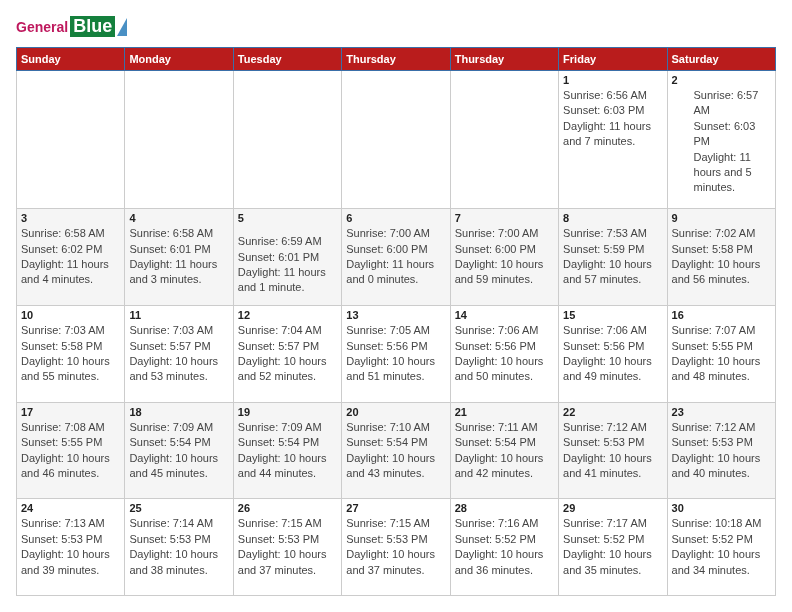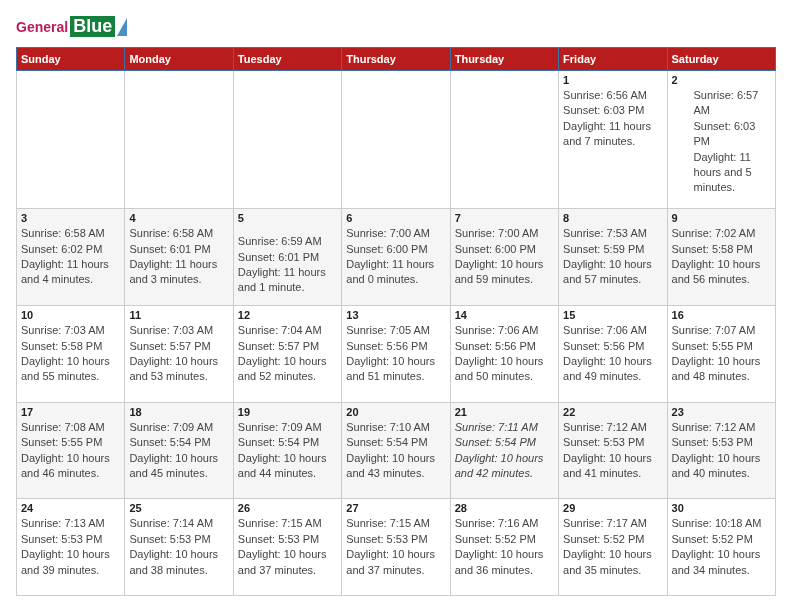--- a/index.html
+++ b/index.html
@@ -267,21 +267,21 @@
 Daylight: 10 hours and 44 minutes.</div>
           </td>
           <td>
             <div class="day-num">20</div>
             <div class="day-info" style="white-space: pre-line;">Sunrise: 7:10 AM
 Sunset: 5:54 PM
 Daylight: 10 hours and 43 minutes.</div>
           </td>
           <td>
             <div class="day-num">21</div>
-            <div class="day-info" style="white-space: pre-line; font-style: italic;">Sunrise: 7:11 AM
+            <div class="day-info" style="white-space: pre-line;">Sunrise: 7:11 AM
 Sunset: 5:54 PM
 Daylight: 10 hours and 42 minutes.</div>
           </td>
           <td>
             <div class="day-num">22</div>
             <div class="day-info" style="white-space: pre-line;">Sunrise: 7:12 AM
 Sunset: 5:53 PM
 Daylight: 10 hours and 41 minutes.</div>
           </td>
           <td>

